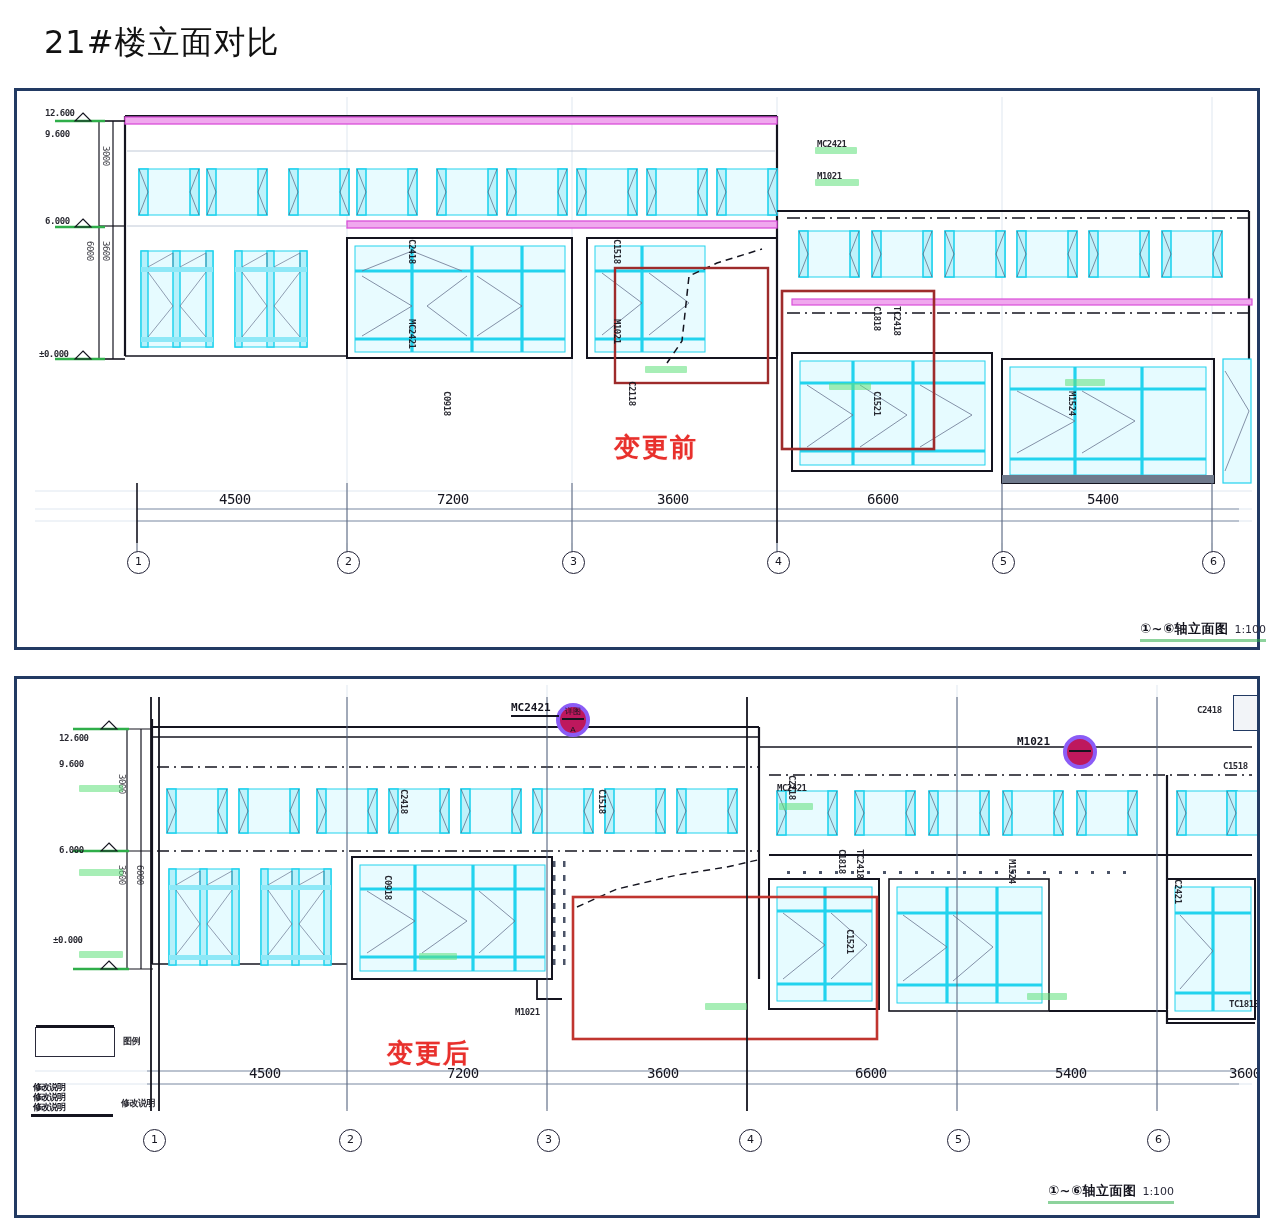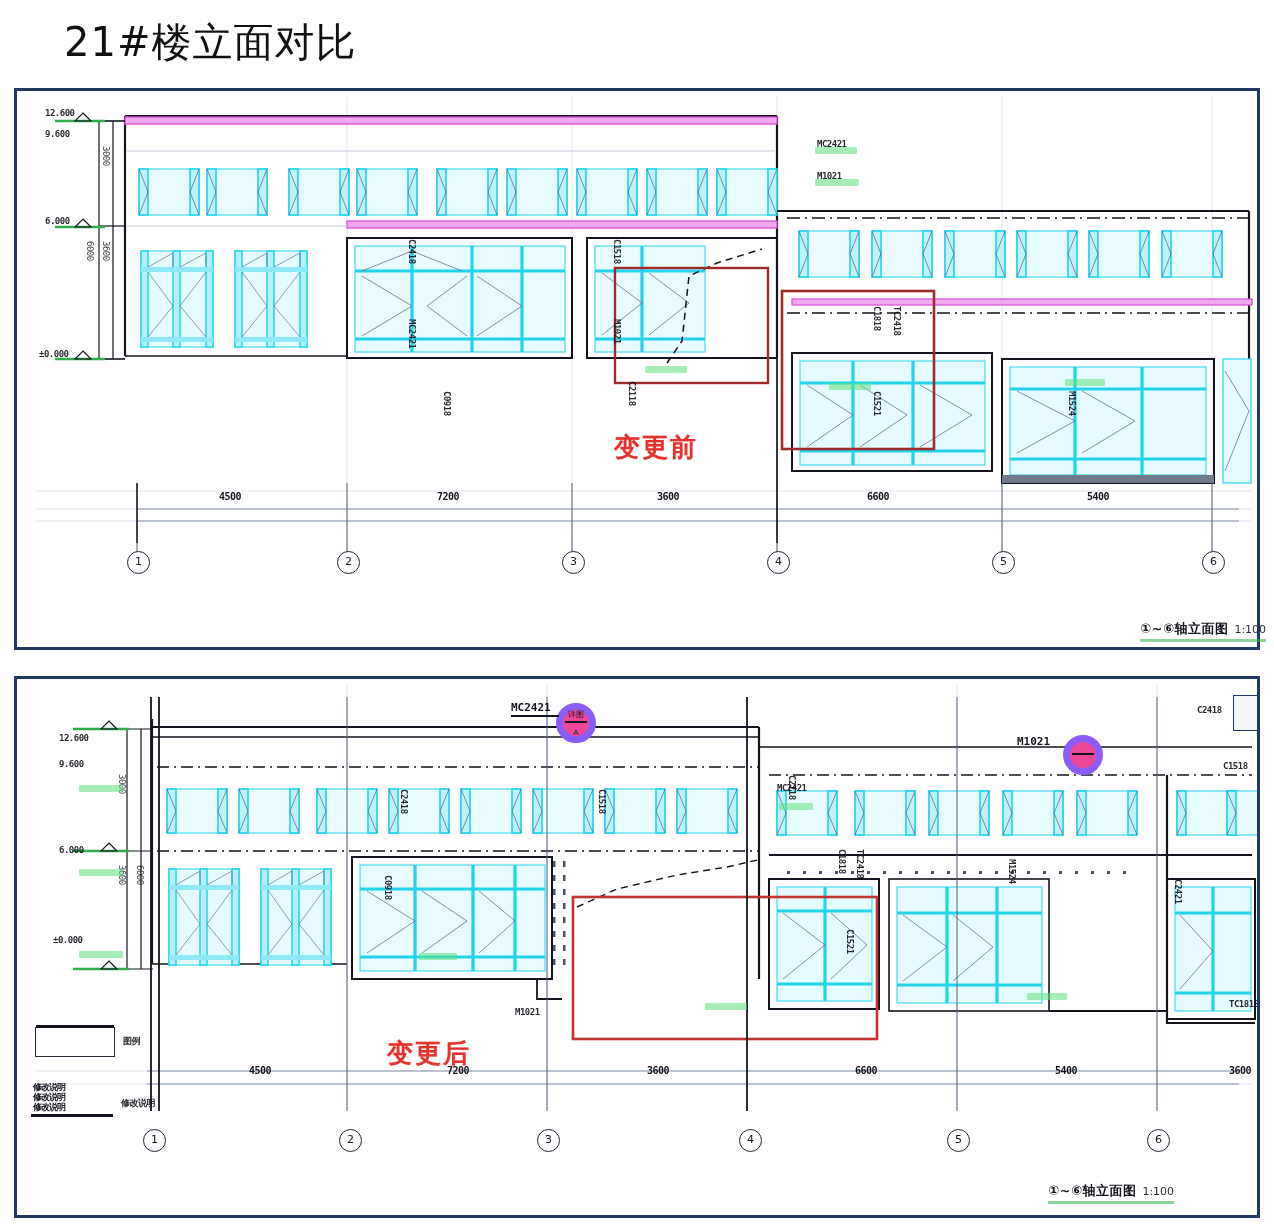--- a/index.html
+++ b/index.html
@@ -7,22 +7,22 @@
     width:1274px;height:1230px;
     background:#ffffff;
     font-family:"Liberation Sans","DejaVu Sans",sans-serif;
     overflow:hidden;
     position:relative;
   }
   .page{position:relative;width:1274px;height:1230px;background:#fff;}
 
   
   .page-title{
-    position:absolute;left:64px;top:16px;
-    font-size:40px;line-height:52px;
+    position:absolute;left:44px;top:16px;
+    font-size:32px;line-height:52px;
     color:#111111;
     font-family:"DejaVu Sans","Liberation Sans",sans-serif;
     font-weight:400;
     letter-spacing:1px;
     white-space:nowrap;
   }
 
   
   .panel{
     position:absolute;
@@ -111,27 +111,27 @@
     position:absolute;height:7px;background:#5fe07a;opacity:.55;border-radius:1px;
   }
   .axis-num{
     position:absolute;
     width:21px;height:21px;border:1.3px solid #202035;border-radius:50%;
     color:#14141f;font-size:11px;line-height:19px;text-align:center;
     background:#fff;font-family:"DejaVu Sans","Liberation Sans",sans-serif;
     filter:blur(.2px);
   }
   .dim-text{
-    position:absolute;font-size:10px;color:#14141f;font-weight:700;
+    position:absolute;font-size:14px;color:#14141f;font-weight:400;
     font-family:"DejaVu Sans Mono","Liberation Mono",monospace;
     filter:blur(.7px);letter-spacing:-.5px;white-space:nowrap;
   }
   .callout{
-    position:absolute;width:26px;height:26px;border:7px solid #8b5cf6;
-    border-radius:50%;background:#ec4899;
+    position:absolute;width:26px;height:26px;border:4px solid #8b5cf6;
+    border-radius:50%;background:#be185d;
     filter:blur(.3px);
     text-decoration:underline;
   }
   .callout .bar{position:absolute;left:2px;right:2px;top:11px;height:2px;background:#14141f;}
   .callout .t{position:absolute;left:0;right:0;top:-1px;text-align:center;font-size:8px;color:#14141f;}
   .callout .b{position:absolute;left:0;right:0;bottom:-1px;text-align:center;font-size:8px;color:#14141f;}
   .callout-lead{position:absolute;height:2px;background:#14141f;}
   .callout-txt{
     position:absolute;font-size:11px;color:#14141f;font-weight:700;
     font-family:"DejaVu Sans Mono","Liberation Mono",monospace;

